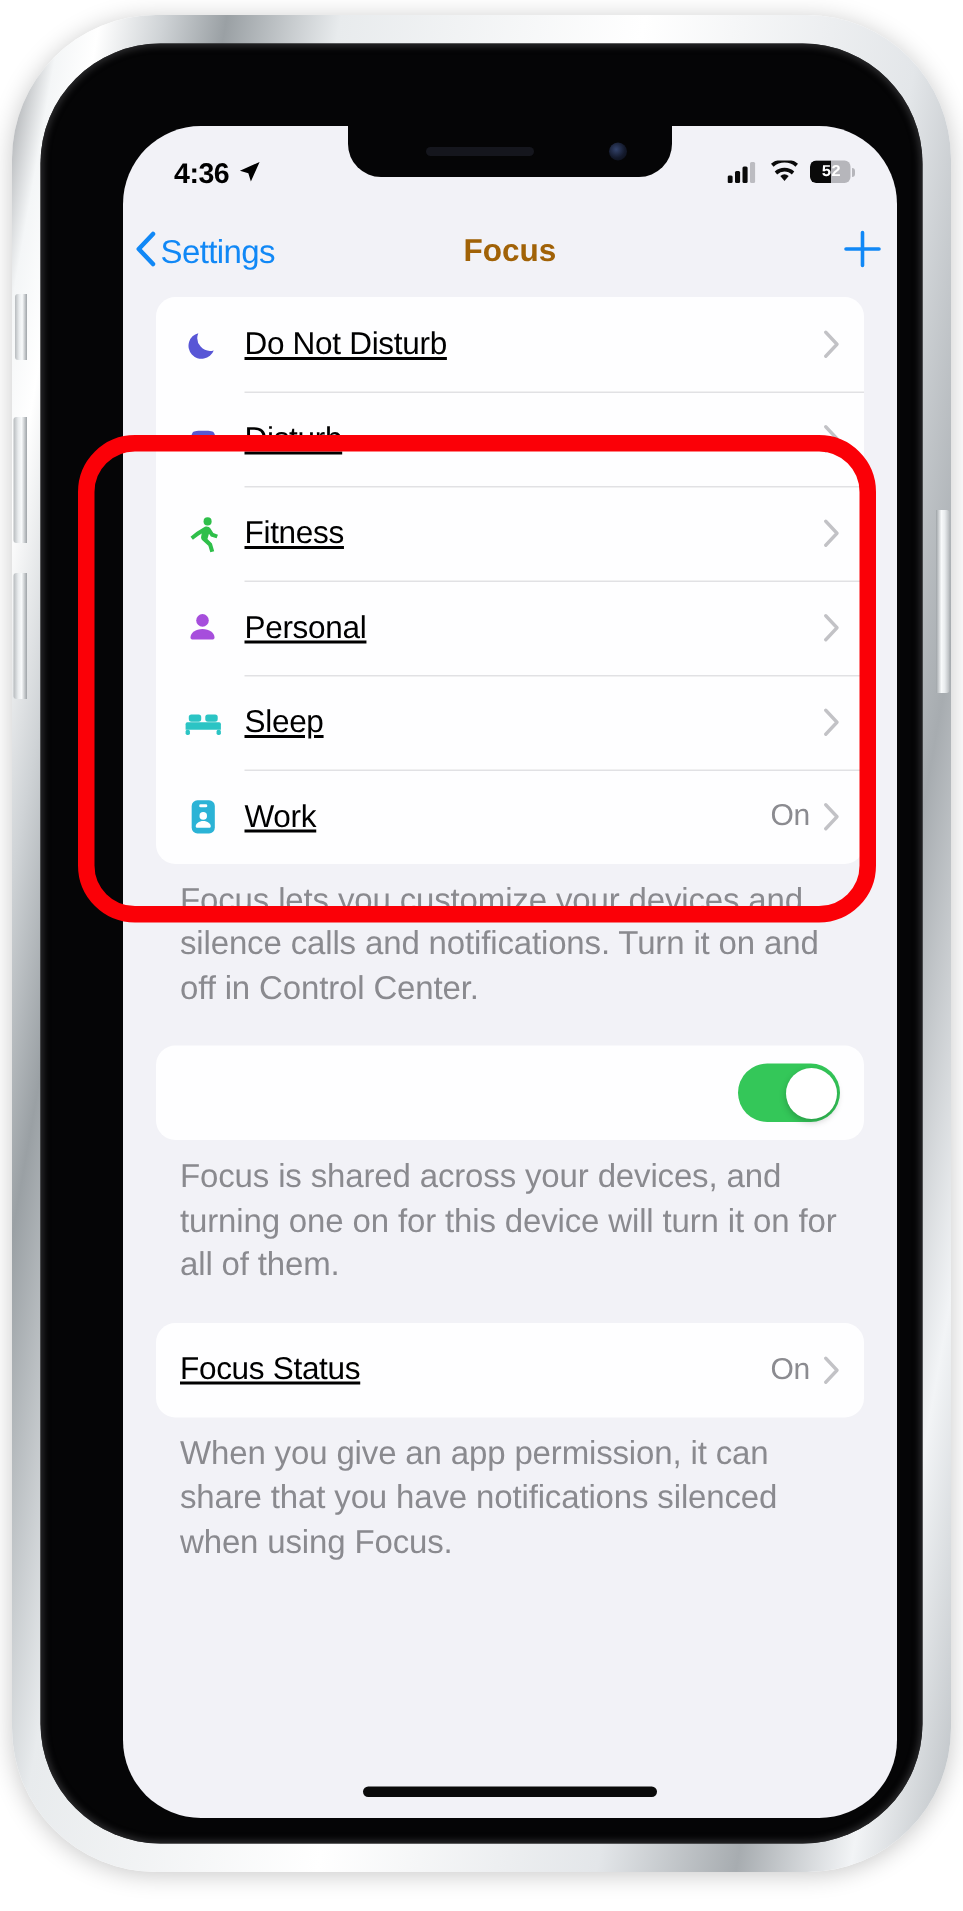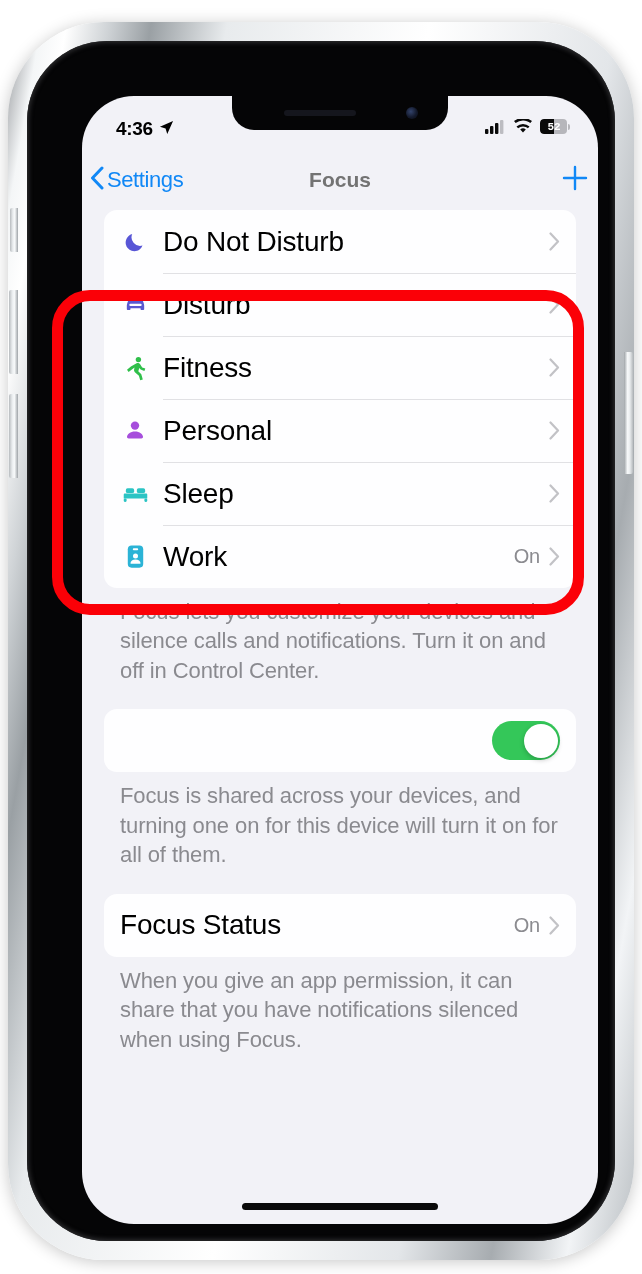--- a/index.html
+++ b/index.html
@@ -6,21 +6,21 @@
   html, body {
     width: 642px; height: 1274px;
     background: #ffffff;
     font-family: "Liberation Sans", sans-serif;
     overflow: hidden;
   }
 
   
   #device-frame {
     position: absolute;
-    left: 8px; top: 22px;
+    left: 8px; top: 10px;
     width: 626px; height: 1238px;
     border-radius: 96px;
     background: linear-gradient(100deg,
        #8d9094 0%, #f4f6f7 4%, #ffffff 7%,
        #cfd3d6 12%, #9aa0a4 17%, #e8ebed 26%,
        #ffffff 50%,
        #e3e6e9 72%, #a7acb0 83%, #f2f4f6 92%, #b9bec2 100%);
     box-shadow: 0 2px 16px rgba(0,0,0,0.22);
   }
   #device-bezel {
@@ -119,21 +119,21 @@
     z-index: 15;
   }
   #nav-back {
     display: flex; align-items: center; gap: 3px;
     color: #1188f6; cursor: pointer;
   }
   #nav-back-label { font-size: 22px; letter-spacing: -0.4px; }
   #nav-title {
     position: absolute; left: 0; right: 0;
     text-align: center; font-size: 21px; font-weight: bold;
-    color: #737373; pointer-events: none;
+    color: #a16207; pointer-events: none;
   }
   #nav-add {
     margin-left: auto; color: #1188f6;
     display: flex; align-items: center; cursor: pointer;
   }
 
   
   #content {
     position: absolute; top: 114px; left: 0;
     width: 100%; bottom: 0;
@@ -156,21 +156,21 @@
     left: 59px; right: 0; top: 0; height: 1px;
     background: #e1e1e4;
   }
   .row-icon {
     width: 30px; height: 30px;
     display: flex; align-items: center; justify-content: center;
     flex: 0 0 30px;
   }
   .row-label {
     margin-left: 13px;
-    font-size: 28px; color: #000; letter-spacing: -0.2px;
+    font-size: 21px; color: #000; letter-spacing: -0.2px; text-decoration: underline;
   }
   .row-value {
     margin-left: auto;
     font-size: 20px; color: #8b8b90; letter-spacing: -0.2px;
   }
   .chevron {
     margin-left: 9px; margin-right: 16px;
     flex: 0 0 auto; display: flex; align-items: center;
   }
   .footer-text {

